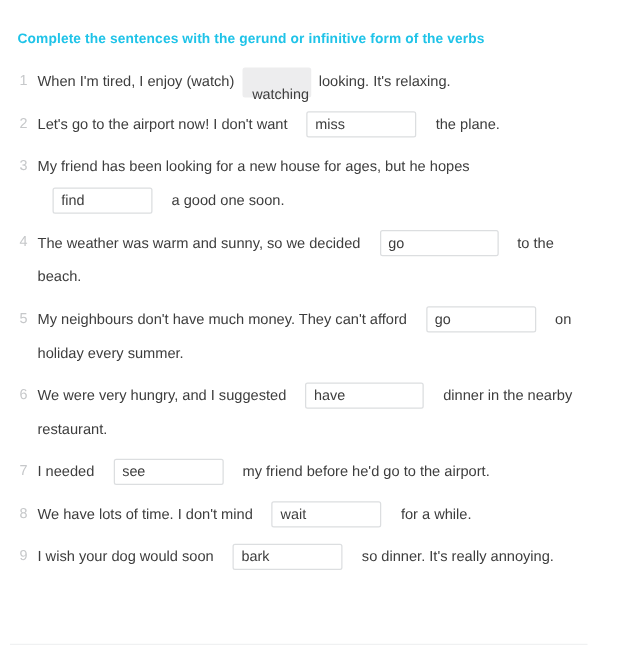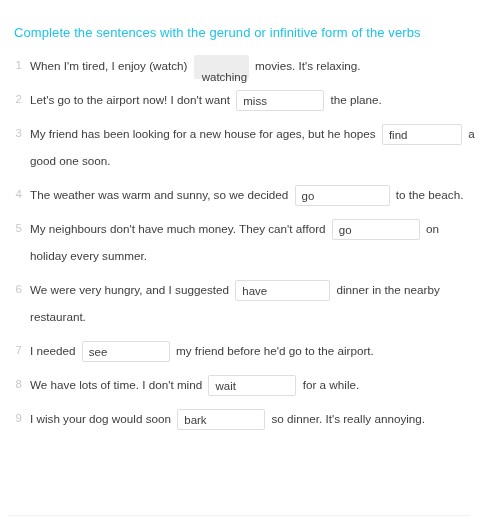--- a/index.html
+++ b/index.html
@@ -22,22 +22,22 @@
     box-sizing: border-box;
     padding: 0;
     background: #fff;
     position: relative;
   }
 
   .exercise-title {
     position: absolute;
     left: 14px;
     top: 25px;
-    font-size: 13px;
-    font-weight: normal;
+    font-size: 11px;
+    font-weight: bold;
     color: #1fc3e8;
     letter-spacing: 0.1px;
     white-space: nowrap;
   }
 
   .question-list {
     position: absolute;
     left: 0;
     top: 52px;
     width: 500px;
@@ -80,21 +80,21 @@
     box-sizing: border-box;
     height: 21px;
     line-height: 19px;
     border: 1px solid #dcdee0;
     border-radius: 2px;
     background: #ffffff;
     font-family: "Liberation Sans", sans-serif;
     font-size: 11.5px;
     color: #3d3d3d;
     padding: 0 6px;
-    margin: 0 3px;
+    margin: 0 12px;
     outline: none;
   }
 
   .answer-filled {
     display: inline-block;
     vertical-align: middle;
     box-sizing: border-box;
     height: 21px;
     line-height: 21px;
     border: none;
@@ -129,21 +129,21 @@
 
   <div class="exercise-title">Complete the sentences with the gerund or infinitive form of the verbs</div>
 
   <div class="question-list">
 
     <div class="question">
       <div class="q-num">1</div>
       <div class="q-body">
         <span class="seg">When I'm tired, I enjoy (watch)</span>
         <span class="answer-filled w-55">watching</span>
-        <span class="seg">movies. It's relaxing.</span>
+        <span class="seg">looking. It's relaxing.</span>
       </div>
     </div>
 
     <div class="question">
       <div class="q-num">2</div>
       <div class="q-body">
         <span class="seg">Let's go to the airport now! I don't want</span>
         <input class="answer-input w-88" type="text" value="miss" style="">
         <span class="seg">the plane.</span>
       </div>

